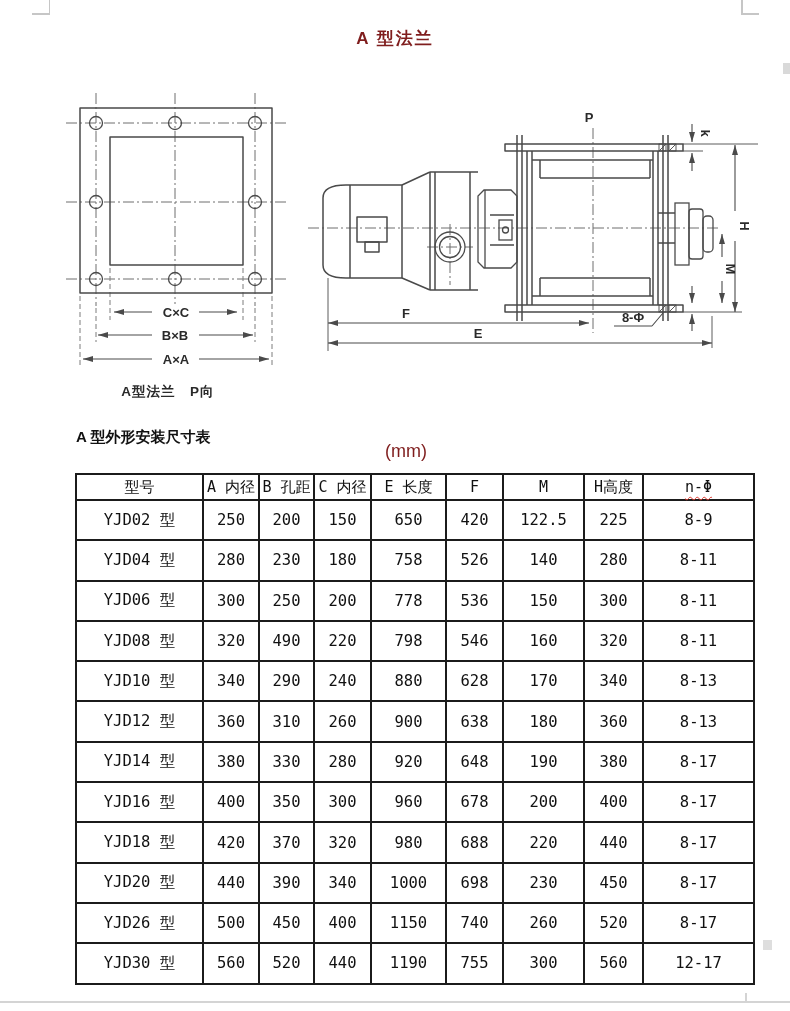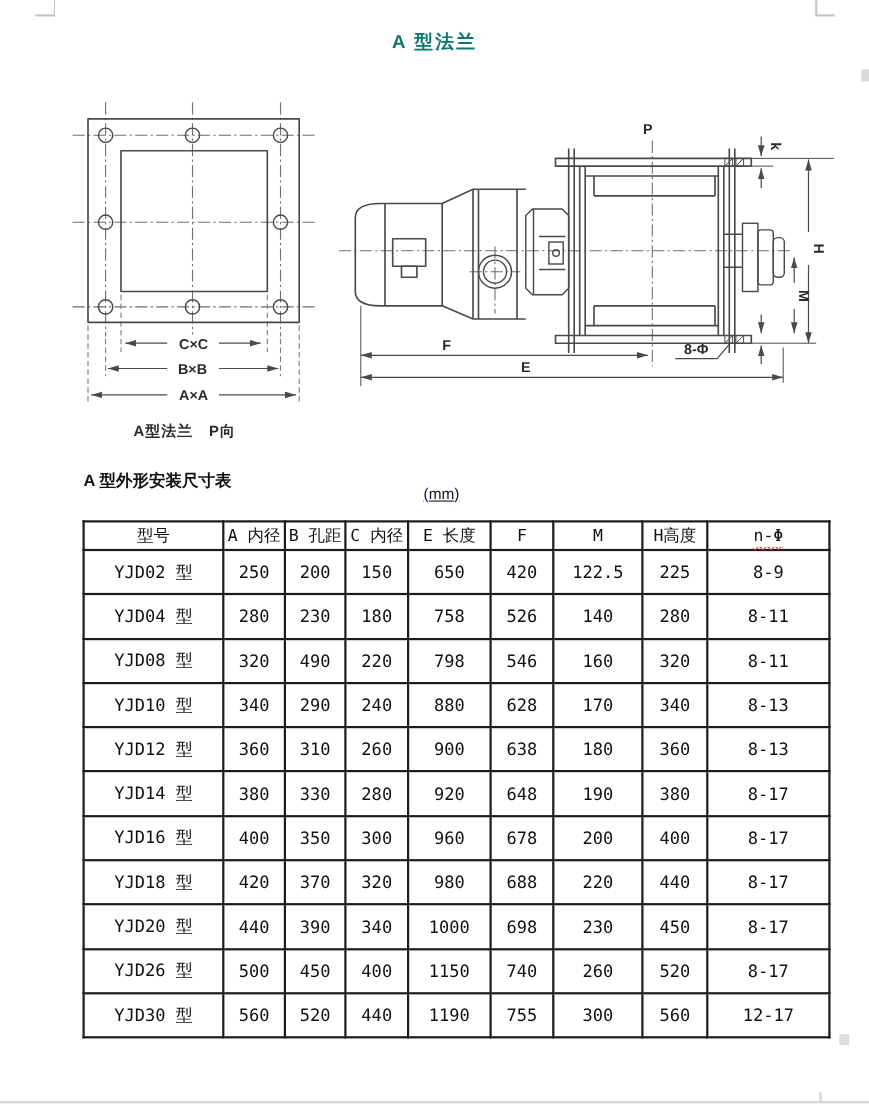--- a/index.html
+++ b/index.html
@@ -3,40 +3,40 @@
 <meta charset="utf-8">
 <style>
   html,body{margin:0;padding:0;}
   body{
     width:790px;height:1011px;background:#ffffff;position:relative;
     font-family:"Liberation Sans",sans-serif;color:#1a1a1a;overflow:hidden;
   }
   .mark{position:absolute;background:#c6c6c6;}
   .doc-title{
     position:absolute;top:27px;left:0;width:790px;text-align:center;
-    font-size:17px;font-weight:bold;letter-spacing:2px;color:#0f766e;
+    font-size:17px;font-weight:bold;letter-spacing:2px;color:#7f1d1d;
   }
   .drawing{position:absolute;}
   #flange-svg{left:40px;top:80px;}
   #machine-svg{left:300px;top:85px;}
 
   
   .ln{fill:none;stroke:#4a4a4a;stroke-width:1.5;stroke-linejoin:round;}
   .ln2{fill:none;stroke:#4a4a4a;stroke-width:1.3;}
   .cl{fill:none;stroke:#6e6e6e;stroke-width:1;stroke-dasharray:11 3 2 3;}
   .ext{fill:none;stroke:#7d7d7d;stroke-width:1;stroke-dasharray:5 3;}
   .dl{fill:none;stroke:#4a4a4a;stroke-width:1.1;}
   .thin{fill:none;stroke:#4a4a4a;stroke-width:0.9;}
   .bg{fill:#ffffff;stroke:none;}
   .dim-t{font-family:"Liberation Sans",sans-serif;font-size:13px;font-weight:bold;
          fill:#2a2a2a;text-anchor:middle;}
   .cap{font-size:13.5px;letter-spacing:1px;}
 
   .tbl-title{position:absolute;left:76px;top:428px;font-size:15px;font-weight:bold;color:#111;}
-  .tbl-unit{position:absolute;left:385px;top:441px;font-size:14px;color:#0f172a;text-decoration:underline;}
+  .tbl-unit{position:absolute;left:385px;top:441px;font-size:18px;color:#7f1d1d;}
 
   table.spec{
     position:absolute;left:75px;top:473px;width:678px;
     border-collapse:collapse;table-layout:fixed;
   }
   table.spec th, table.spec td{
     border:2px solid #1b1b1b;text-align:center;vertical-align:middle;
     font-family:"DejaVu Sans Mono","Liberation Mono",monospace;
     font-weight:normal;padding:0;color:#111;
   }
@@ -248,20 +248,31 @@
         <td>280</td>
         <td>230</td>
         <td>180</td>
         <td>758</td>
         <td>526</td>
         <td>140</td>
         <td>280</td>
         <td>8-11</td>
       </tr>
       <tr>
+        <td>YJD06 型</td>
+        <td>300</td>
+        <td>250</td>
+        <td>200</td>
+        <td>778</td>
+        <td>536</td>
+        <td>150</td>
+        <td>300</td>
+        <td>8-11</td>
+      </tr>
+      <tr>
         <td>YJD08 型</td>
         <td>320</td>
         <td>490</td>
         <td>220</td>
         <td>798</td>
         <td>546</td>
         <td>160</td>
         <td>320</td>
         <td>8-11</td>
       </tr>

